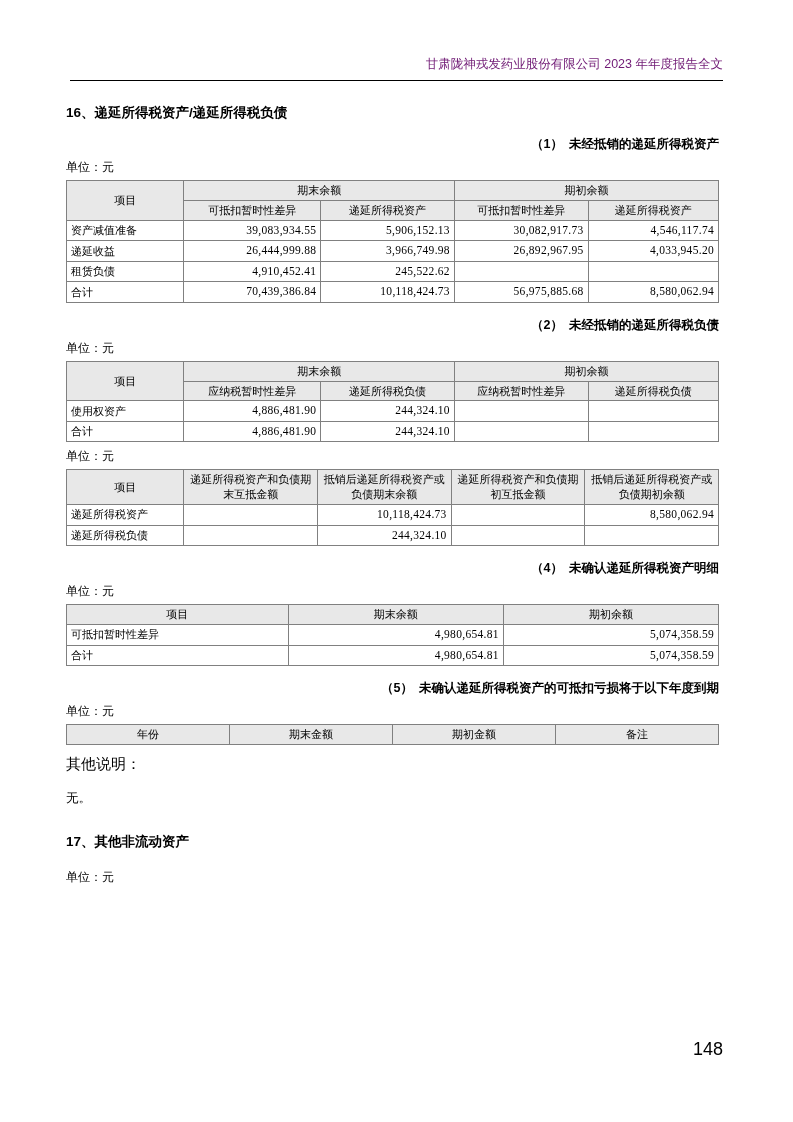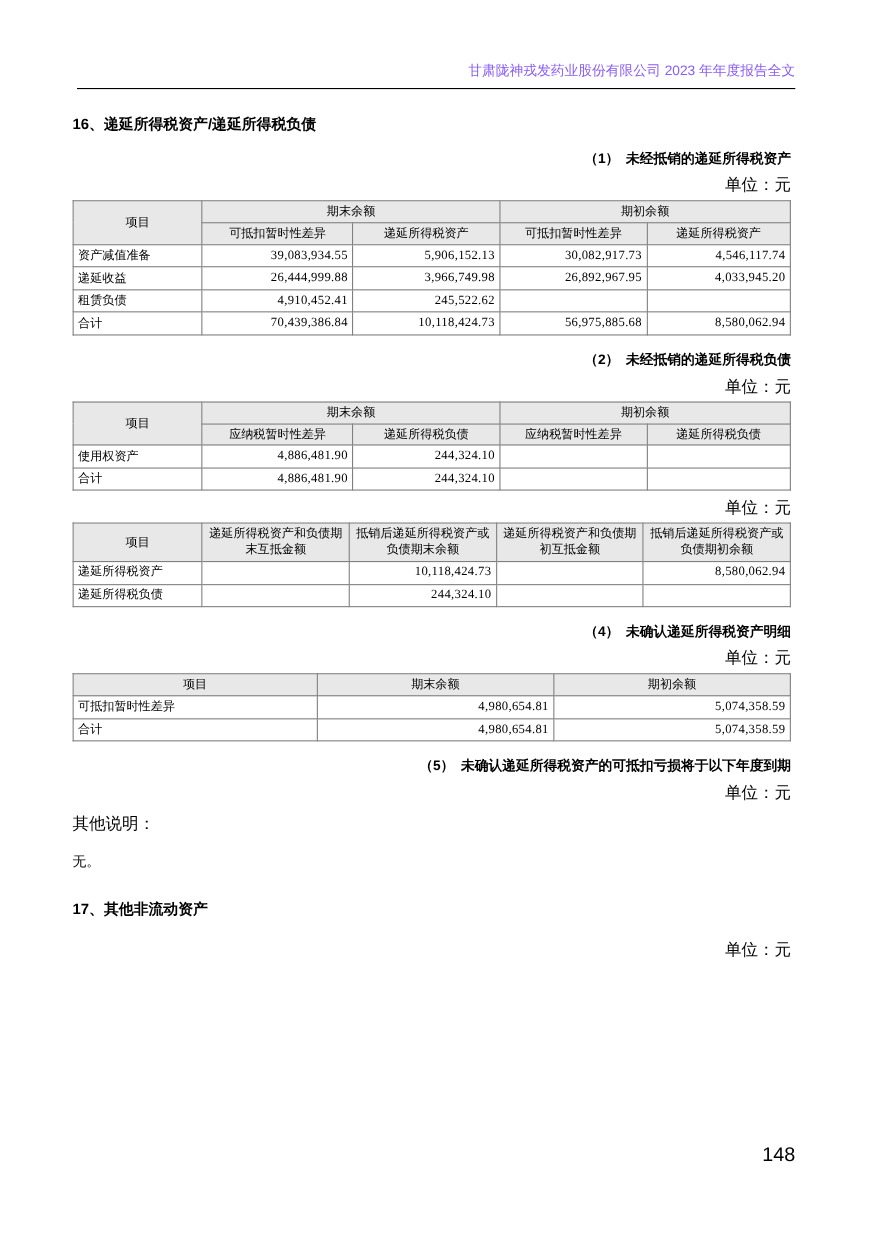--- a/index.html
+++ b/index.html
@@ -22,21 +22,21 @@
     position: relative;
   }
   .header {
     position: absolute;
     top: 56px;
     left: 70px;
     right: 70px;
     text-align: right;
     font-size: 12.5px;
     font-family: "Liberation Sans", sans-serif;
-    color: #8b5cf6;
+    color: #701a75;
   }
   .header-rule {
     position: absolute;
     top: 80px;
     left: 70px;
     width: 653px;
     border-top: 1px solid #000;
   }
   .content {
     position: absolute;
@@ -54,22 +54,22 @@
     font-size: 12.5px;
     font-family: "Liberation Sans", sans-serif;
     font-weight: bold;
     margin: 14px 0 6px 0;
     text-align: right;
   }
   h3.subsection .num {
     margin-right: 6px;
   }
   .unit {
-    text-align: right;
-    font-size: 15px;
+    text-align: left;
+    font-size: 12px;
     font-family: "Liberation Sans", sans-serif;
     margin: 6px 0 4px 0;
   }
   table.doc {
     border-collapse: collapse;
     width: 100%;
     font-size: 11px;
     font-family: "Liberation Sans", sans-serif;
     table-layout: fixed;
   }
@@ -299,20 +299,36 @@
         </tr>
       </tbody>
     </table>
 
     <h3 class="subsection">
       <span class="num">（5）</span><span>未确认递延所得税资产的可抵扣亏损将于以下年度到期</span>
     </h3>
 
     <div class="unit">单位：元</div>
 
+    <table class="doc">
+      <colgroup>
+        <col style="width:25%">
+          <col style="width:25%">
+          <col style="width:25%">
+          <col style="width:25%">
+      </colgroup>
+      <thead>
+        <tr>
+          <th>年份</th>
+          <th>期末金额</th>
+          <th>期初金额</th>
+          <th>备注</th>
+        </tr>
+      </thead>
+    </table>
 
     <div class="note">其他说明：</div>
     <div class="note2">无。</div>
 
     <h2 class="section" style="margin-top:26px;">17、其他非流动资产</h2>
 
     <div class="unit" style="margin-top:18px;">单位：元</div>
 
   </div>
 

